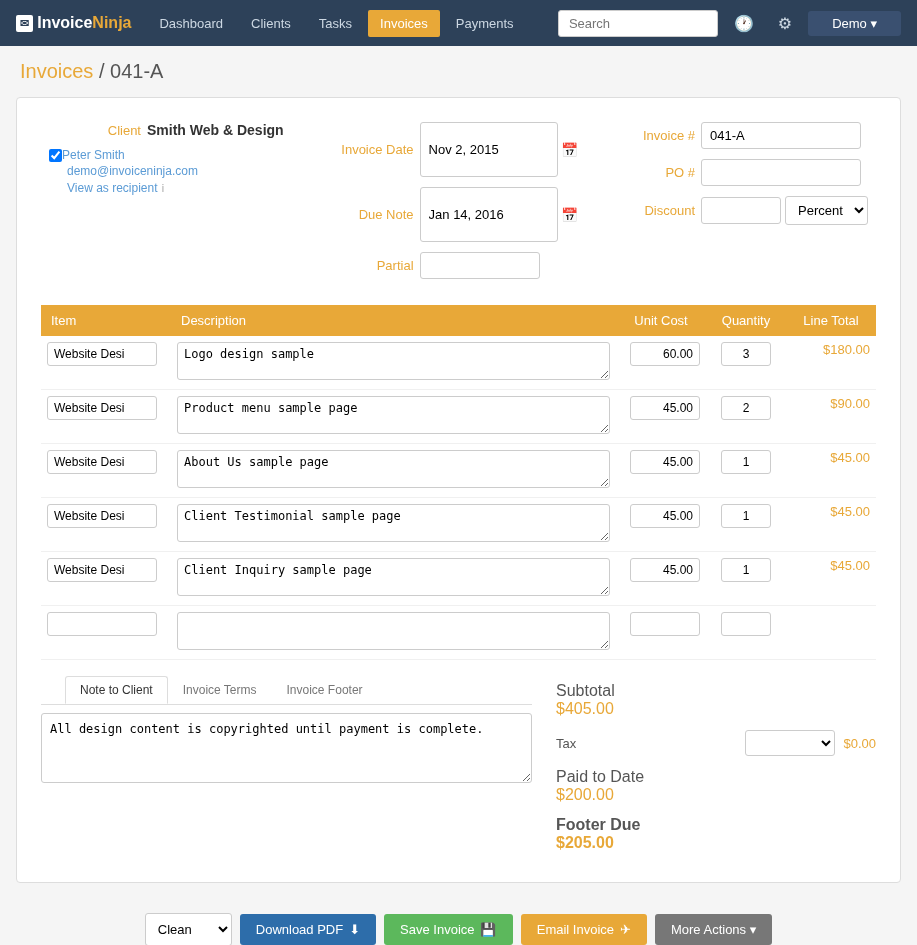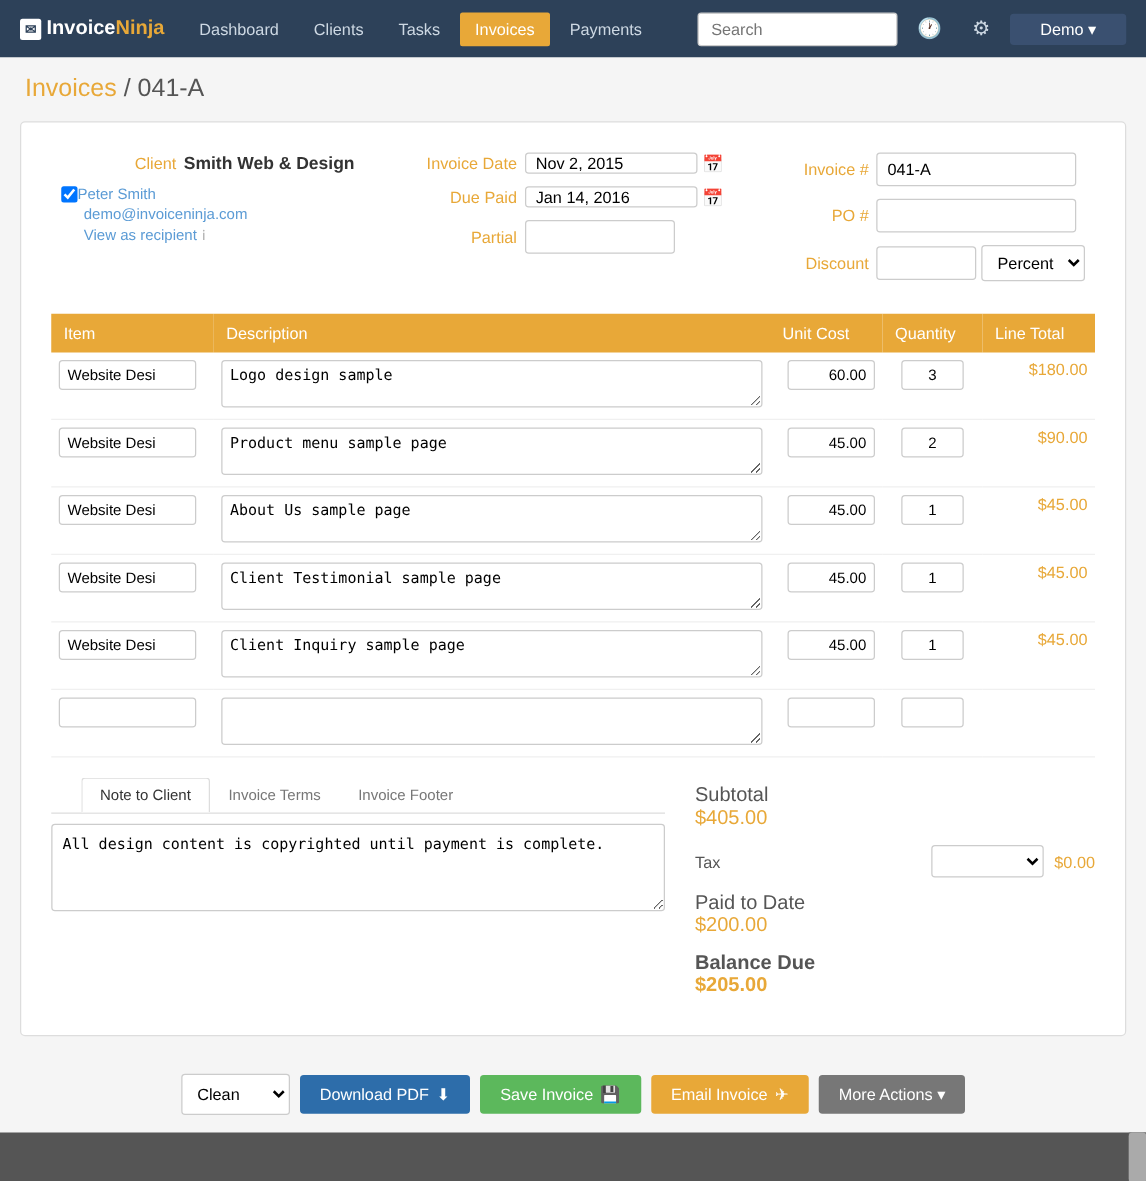--- a/index.html
+++ b/index.html
@@ -94,21 +94,21 @@
       padding: 24px;
     }
     .info-value {
       font-size: 14px;
       font-weight: bold;
     }
 
     .form-input {
       border: 1px solid #ccc;
       border-radius: 3px;
-      padding: 0 8px;
+      padding: 19px 8px;
       font-size: 13px;
       width: 138px;
     }
     .date-input-wrap {
       display: flex;
       align-items: center;
       gap: 4px;
     }
     .cal-icon {
       color: #777;
@@ -165,21 +165,21 @@
     .items-table thead tr {
       background: #e8a838;
       color: #fff;
     }
     .items-table thead th {
       padding: 8px 10px;
       text-align: left;
       font-size: 13px;
       font-weight: normal;
     }
-    .items-table thead th.right { text-align: left; }
+    .items-table thead th.right { text-align: center; }
     .items-table tbody td {
       padding: 6px 6px;
       vertical-align: top;
       border-bottom: 1px solid #f0f0f0;
     }
     .item-name-input {
       border: 1px solid #ccc;
       border-radius: 3px;
       padding: 4px 6px;
       font-size: 12px;
@@ -435,21 +435,21 @@
 
     <div class="info-col">
       <div class="field-row">
         <span class="field-label orange">Invoice Date</span>
         <div class="date-input-wrap">
           <input class="form-input" type="text" value="Nov 2, 2015" style="">
           <span class="cal-icon">📅</span>
         </div>
       </div>
       <div class="field-row">
-        <span class="field-label orange">Due Paid</span>
+        <span class="field-label orange">Due Note</span>
         <div class="date-input-wrap">
           <input class="form-input" type="text" value="Jan 14, 2016" style="">
           <span class="cal-icon">📅</span>
         </div>
       </div>
       <div class="field-row">
         <span class="field-label orange">Partial</span>
         <input class="partial-input" type="text" value="" style="">
       </div>
     </div>
@@ -609,21 +609,21 @@
             <option></option>
           </select>
           <span class="tax-value">$0.00</span>
         </div>
       </div>
       <div class="totals-row">
         <span class="totals-label">Paid to Date</span>
         <span class="totals-value">$200.00</span>
       </div>
       <div class="totals-row bold">
-        <span class="totals-label">Balance Due</span>
+        <span class="totals-label">Footer Due</span>
         <span class="totals-value">$205.00</span>
       </div>
     </div>
 
   </div>
 </div>
 
 <div class="action-bar">
   <div class="template-select-wrap">
     <select class="template-select">

